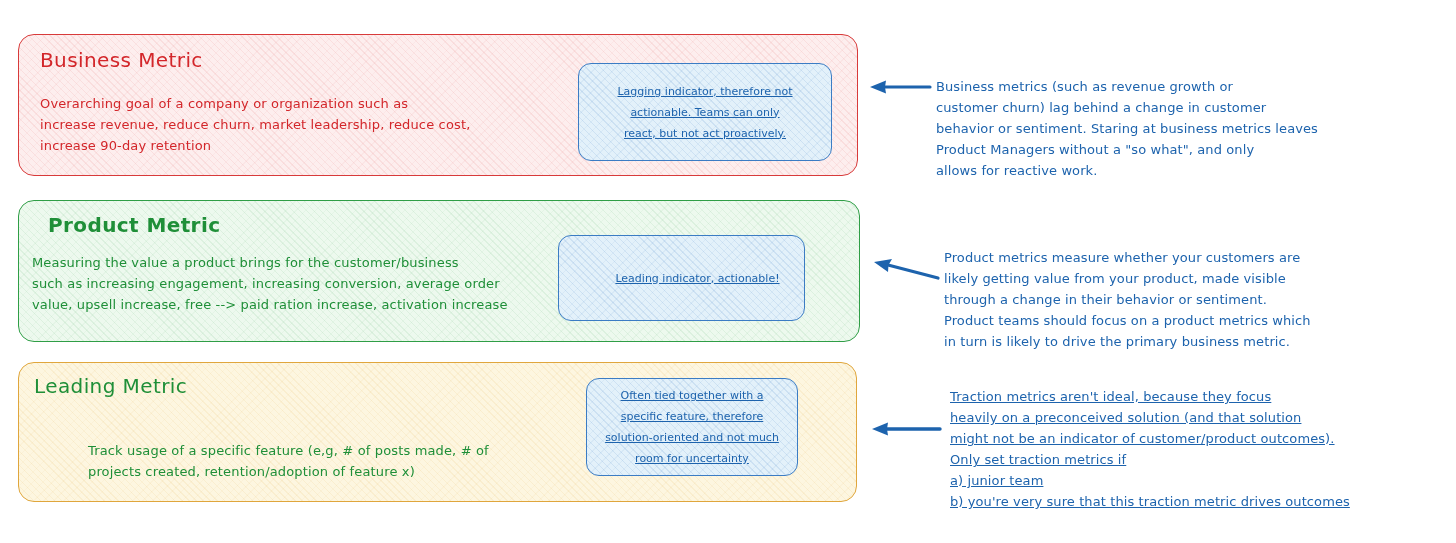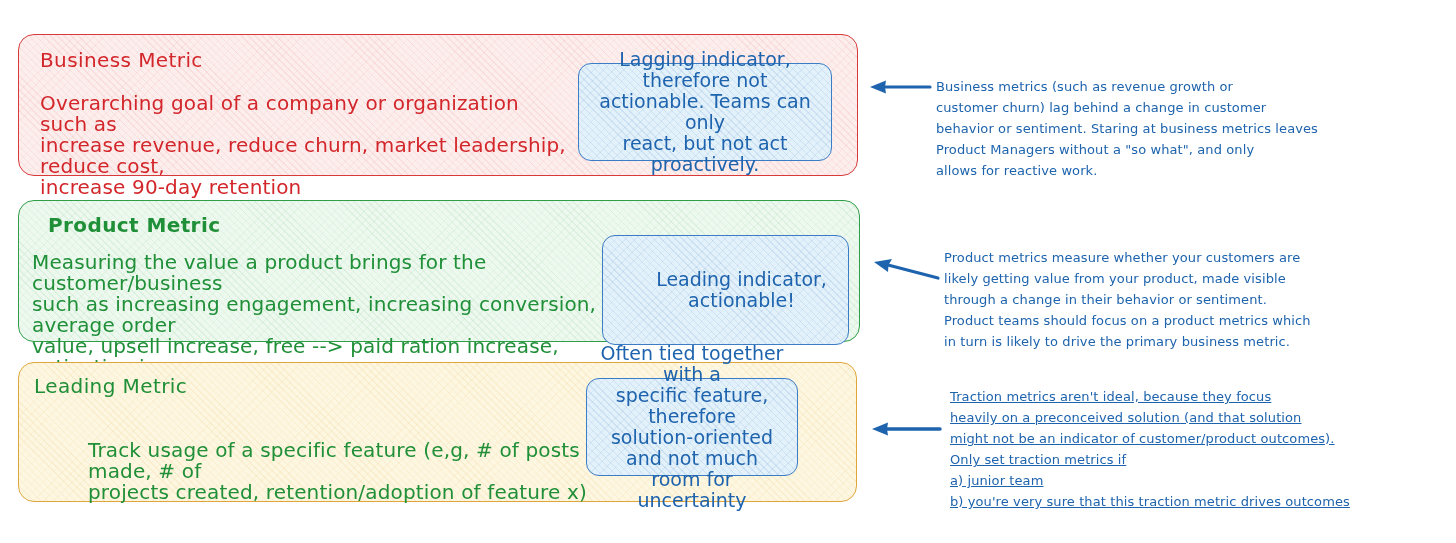--- a/index.html
+++ b/index.html
@@ -70,21 +70,21 @@
   .panel-title {
     position: absolute;
     font-family: "DejaVu Sans", sans-serif;
     font-size: 20px;
     letter-spacing: .4px;
     white-space: nowrap;
   }
   .panel-body {
     position: absolute;
     font-family: "DejaVu Sans", sans-serif;
-    font-size: 20px;
+    font-size: 13px;
     line-height: 21px;
     white-space: pre-line;
     letter-spacing: .15px;
   }
   .red-ink   { color: #d3262a; }
   .green-ink { color: #1f8f38; }
 
   #title-business { left: 40px; top: 48px; }
   #body-business  { left: 40px; top: 93px; width: 530px; }
 
@@ -107,29 +107,30 @@
     text-align: center;
   }
   .callout::before {
     background-image:
       repeating-linear-gradient(45deg, rgba(59,124,196,.13) 0 1px, rgba(255,255,255,0) 1px 5px),
       repeating-linear-gradient(-45deg, rgba(59,124,196,.07) 0 1px, rgba(255,255,255,0) 1px 7px);
   }
   .callout-text {
     position: relative;
     font-family: "DejaVu Sans", sans-serif;
-    font-size: 19px;
+    font-size: 11px;
     line-height: 21px;
     color: #1d63ad;
     white-space: pre-line;
     padding: 0 8px;
+    text-decoration: underline;
   }
 
   #callout-business { left: 578px; top: 63px; width: 254px; height: 98px; }
-  #callout-product  { left: 602px; top: 235px; width: 247px; height: 110px; padding-left: 32px; }
+  #callout-product  { left: 558px; top: 235px; width: 247px; height: 86px; padding-left: 32px; }
   #callout-traction { left: 586px; top: 378px; width: 212px; height: 98px; }
 
   
   .annotation {
     position: absolute;
     font-family: "DejaVu Sans", sans-serif;
     font-size: 13px;
     line-height: 21px;
     color: #1d63ad;
     white-space: pre-line;

